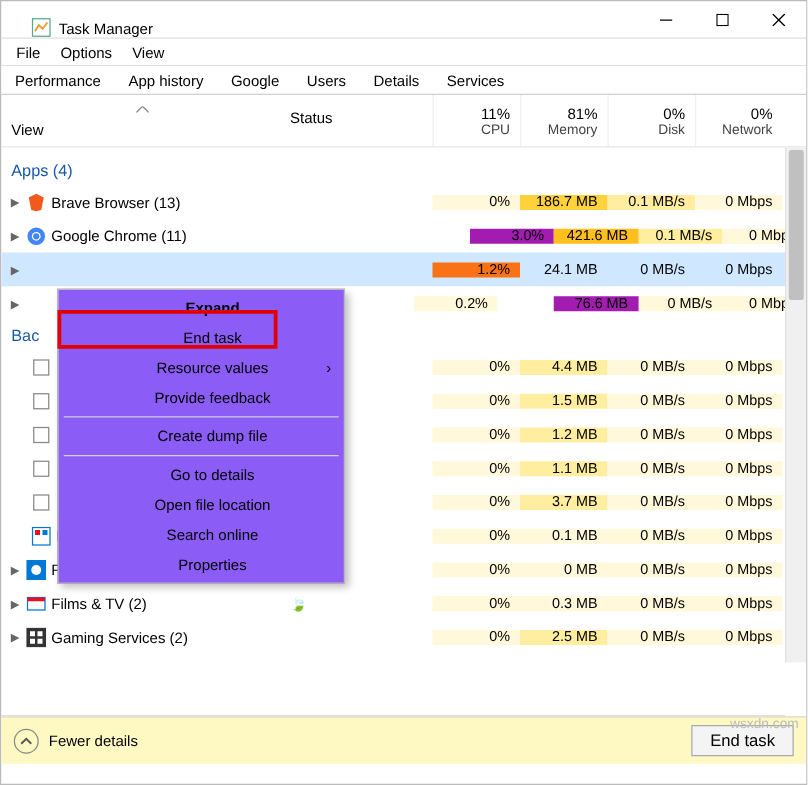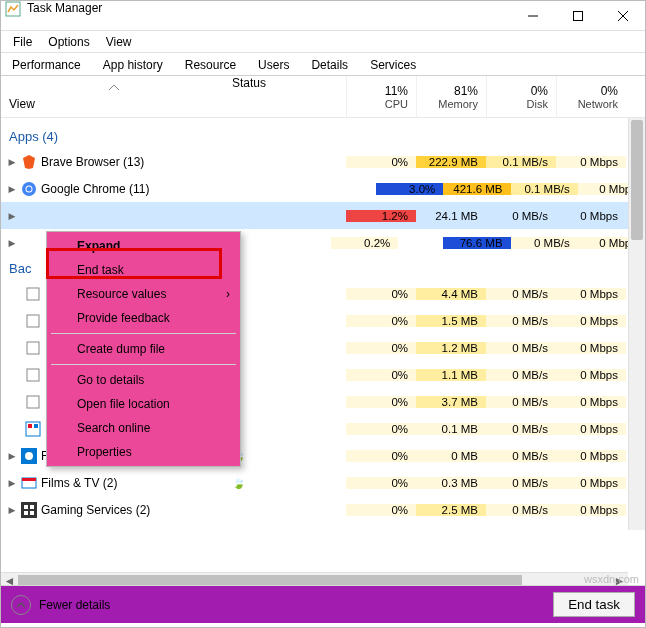--- a/index.html
+++ b/index.html
@@ -1,63 +1,63 @@
 <!DOCTYPE html>
 <html><head>
 <meta charset="utf-8">
 <style>
   * { box-sizing: border-box; }
   html, body { margin:0; padding:0; font-family: "Segoe UI", Tahoma, sans-serif; font-size: 12px; color:#000; background:#fff; }
   .window { width:646px; height:628px; border:1px solid #bbb; position:relative; background:#fff; overflow:hidden; }
   
-  .titlebar { height:30px; display:flex; align-items:flex-start; padding-left:4px; border-bottom:1px solid #e0e0e0; }
+  .titlebar { height:30px; display:flex; align-items:flex-end; padding-left:24px; border-bottom:1px solid #e0e0e0; }
   .titlebar .app-icon { width:16px; height:16px; margin-right:6px; }
   .title-text { font-size:12px; flex:none; }
   .win-controls { margin-left:auto; display:flex; height:100%; }
   .win-btn { width:45px; display:flex; align-items:center; justify-content:center; }
   .win-btn svg { display:block; }
   
   .menubar { height:22px; display:flex; align-items:center; padding-left:4px; border-bottom:1px solid #e0e0e0; }
   .menubar .menu-item { padding:2px 8px; }
   
   .tabs { display:flex; border-bottom:1px solid #d0d0d0; background:#fff; }
   .tab { padding:4px 10px; border:1px solid transparent; border-bottom:none; margin-bottom:-1px; cursor:default; }
   .tab.active { border:1px solid #d0d0d0; border-bottom:1px solid #fff; background:#fff; border-radius:2px 2px 0 0; }
   .header-row { display:flex; height:42px; border-bottom:1px solid #e8e8e8; align-items:stretch; }
   .col-name { width:225px; display:flex; align-items:flex-end; padding:0 6px 6px 8px; position:relative; }
-  .col-status { width:120px; display:flex; align-items:flex-start; padding:0 6px 6px 6px; }
+  .col-status { width:120px; display:flex; align-items:center; padding:0 6px 6px 6px; }
   .col-num { width:70px; text-align:right; display:flex; flex-direction:column; justify-content:center; align-items:flex-end; padding:4px 8px; border-left:1px solid #f0f0f0; }
   .col-num .pct { font-size:12px;text-align:center; }
   .col-num .lbl { font-size:11px; color:#444; }
   .header-row .sort-ind { position:absolute; top:4px; left:50%; transform:translateX(-50%); }
   .body { position:relative; height:412px; overflow:hidden; }
   .scroll-track { position:absolute; right:0; top:0; width:17px; height:100%; background:#f0f0f0; border-left:1px solid #e0e0e0; }
   .scroll-thumb { position:absolute; left:2px; right:2px; top:2px; height:120px; background:#c0c0c0; border-radius:2px; }
   .row { display:flex; height:27px; align-items:center; }
   .row .cell-name { width:225px; display:flex; align-items:center; padding-left:6px; gap:4px; overflow:hidden; white-space:nowrap; }
   .row .cell-status { width:120px; padding-left:6px; }
   .row .cell-num { width:70px; text-align:right; padding-right:8px; font-size:11.5px; }
   .chev { width:10px; color:#666; font-size:9px; display:inline-flex; justify-content:center; }
   .icon-box { width:16px; height:16px; flex:none; }
   .group-row { height:30px; display:flex; align-items:flex-end; padding:0 0 4px 8px; color:#1a5aa8; font-size:13px; }
   
   .h0 { background:#fff8db; }
   .h1 { background:#ffee9f; }
-  .h2 { background:#1d4ed8;margin-left:45px; }
+  .h2 { background:#a21caf;margin-left:45px; }
   .h3 { background:#ffd23c; }
   .h4 { background:#ffbf1c; }
   .sel { background:#cfe8ff; }
   
-  .ctxmenu { position:absolute; left:45px; top:230px; width:195px; background:#ec4899; border:1px solid #b8b8b8; box-shadow:3px 3px 6px rgba(0,0,0,0.25); padding:2px; z-index:10; }
+  .ctxmenu { position:absolute; left:45px; top:230px; width:230px; background:#8b5cf6; border:1px solid #b8b8b8; box-shadow:3px 3px 6px rgba(0,0,0,0.25); padding:2px; z-index:10;text-align:center; }
   .ctx-item { padding:5px 10px 5px 28px; position:relative; font-size:12px; }
   .ctx-item.sub::after { content:"›"; position:absolute; right:8px; top:5px; font-size:12px; }
   .ctx-sep { height:1px; background:#d0d0d0; margin:3px 2px; }
   .highlight-box { position:absolute; border:3px solid #e00000; z-index:11; pointer-events:none; }
   
-  .footer { position:absolute; left:0; right:0; bottom:4px; height:38px; border-top:1px solid #d8d8d8; display:flex; align-items:center; padding:0 10px; background:#a21caf; }
+  .footer { position:absolute; left:0; right:0; bottom:16px; height:38px; border-top:1px solid #d8d8d8; display:flex; align-items:center; padding:0 10px; background:#fef9c3; }
   .fewer { display:flex; align-items:center; gap:8px; }
   .circle-btn { width:20px; height:20px; border:1px solid #888; border-radius:50%; display:flex; align-items:center; justify-content:center; }
   .end-task-btn { margin-left:auto; padding:4px 14px; border:1px solid #aaa; background:#f4f4f4; }
   .hscroll { position:absolute; left:0; right:17px; bottom:38px; height:17px; background:#f0f0f0; border-top:1px solid #e0e0e0; display:flex; }
   .hscroll .arrow { width:17px; display:flex; align-items:center; justify-content:center; color:#666; }
   .hscroll .track { flex:1; position:relative; }
   .hscroll .thumb { position:absolute; left:0; top:2px; bottom:2px; width:85%; background:#c0c0c0; }
   .watermark { position:absolute; right:6px; bottom:42px; font-size:11px; color:#bbb; z-index:5; }
   .leaf { color:#4b9b4b; font-size:11px; }
 </style>
@@ -96,21 +96,21 @@
 
   <div class="menubar">
     <div class="menu-item">File</div>
     <div class="menu-item">Options</div>
     <div class="menu-item">View</div>
   </div>
 
   <div class="tabs">
     <div class="tab">Performance</div>
     <div class="tab">App history</div>
-    <div class="tab">Resource</div>
+    <div class="tab">Google</div>
     <div class="tab">Users</div>
     <div class="tab">Details</div>
     <div class="tab">Services</div>
   </div>
 
   <div class="header-row">
     <div class="col-name">
       <span>View</span>
       <span class="sort-ind">
         <svg width="10" height="6">
@@ -148,21 +148,21 @@
     <div class="row">
       <div class="cell-name">
         <span class="chev">▶</span>
         <span class="icon-box"><svg width="16" height="16">
               <path d="M8 1 L14 4 L12 14 L8 15 L4 14 L2 4 Z" fill="#f25a1d"></path>
             </svg></span>
         <span>Brave Browser (13)</span>
       </div>
       <div class="cell-status"></div>
       <div class="cell-num h0">0%</div>
-      <div class="cell-num h3">222.9 MB</div>
+      <div class="cell-num h3">186.7 MB</div>
       <div class="cell-num h1">0.1 MB/s</div>
       <div class="cell-num h0">0 Mbps</div>
     </div>
 
     <div class="row">
       <div class="cell-name">
         <span class="chev">▶</span>
         <span class="icon-box"><svg width="16" height="16">
               <circle cx="8" cy="8" r="7" fill="#4285f4"></circle>
               <circle cx="8" cy="8" r="3.5" fill="#fff"></circle>
@@ -177,21 +177,21 @@
       <div class="cell-num h0">0 Mbps</div>
     </div>
 
     <div class="row sel">
       <div class="cell-name">
         <span class="chev">▶</span>
         <span class="icon-box"></span>
         <span></span>
       </div>
       <div class="cell-status"></div>
-      <div class="cell-num" style="background:#ef4444">1.2%</div>
+      <div class="cell-num" style="background:#f97316">1.2%</div>
       <div class="cell-num" style="background:#cfe8ff">24.1 MB</div>
       <div class="cell-num" style="background:#cfe8ff">0 MB/s</div>
       <div class="cell-num" style="background:#cfe8ff">0 Mbps</div>
     </div>
 
     <div class="row">
       <div class="cell-name">
           <span class="chev">▶</span>
         </div>
       <div class="cell-status"></div>

